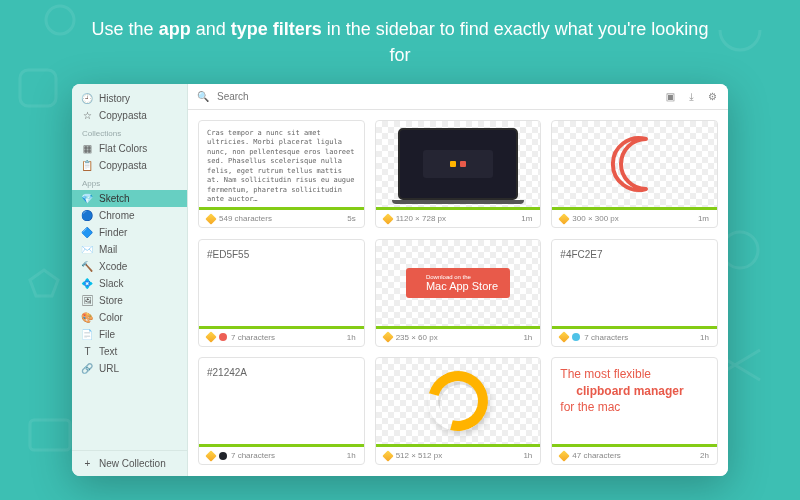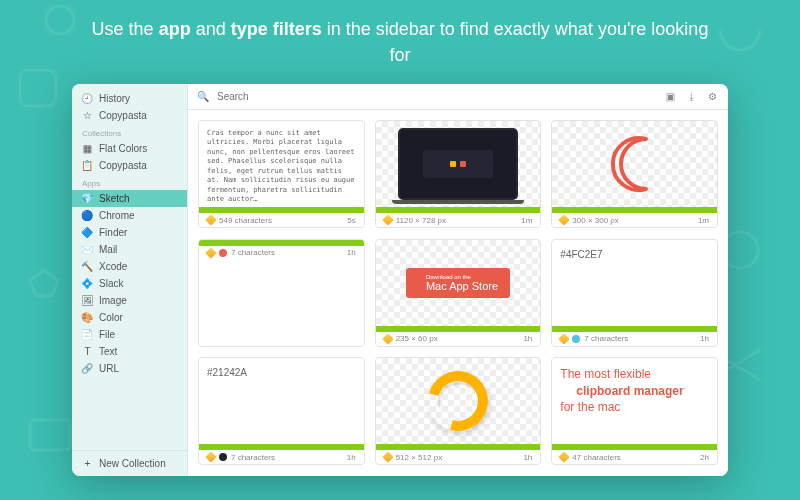--- a/index.html
+++ b/index.html
@@ -83,21 +83,21 @@
   .card-body.checker {
     background-image:
       linear-gradient(45deg,#eee 25%,transparent 25%),
       linear-gradient(-45deg,#eee 25%,transparent 25%),
       linear-gradient(45deg,transparent 75%,#eee 75%),
       linear-gradient(-45deg,transparent 75%,#eee 75%);
     background-size:12px 12px;
     background-position:0 0,0 6px,6px -6px,-6px 0;
   }
   .card-foot {
-    height:20px; border-top:6px solid #84cc16;
+    height:20px; border-top:3px solid #84cc16;
     display:flex; align-items:center; padding:0 8px;
     font-size:8px; color:#888; gap:4px;
   }
   .card-foot .spacer { flex:1; }
   .diamond {
     width:8px; height:8px; background:linear-gradient(135deg,#ffd54a,#f5a623);
     transform:rotate(45deg); border-radius:1px;
   }
   .dot { width:8px; height:8px; border-radius:50%; }
   .appstore {
@@ -190,21 +190,21 @@
       <span class="icon">🔨</span>
       <span>Xcode</span>
     </div>
     <div class="sb-item">
       <span class="icon">💠</span>
       <span>Slack</span>
     </div>
 
     <div class="sb-item">
       <span class="icon">🖼</span>
-      <span>Image</span>
+      <span>Store</span>
     </div>
     <div class="sb-item">
       <span class="icon">🎨</span>
       <span>Color</span>
     </div>
     <div class="sb-item">
       <span class="icon">📄</span>
       <span>File</span>
     </div>
     <div class="sb-item">
@@ -271,20 +271,21 @@
         </div>
         <div class="card-foot">
           <span class="diamond"></span>
           <span>300 × 300 px</span>
           <span class="spacer"></span>
           <span>1m</span>
         </div>
       </div>
 
       <div class="card">
+        <div class="card-body plain">#ED5F55</div>
         <div class="card-foot">
           <span class="diamond"></span>
           <span class="dot" style="background:#ED5F55"></span>
           <span>7 characters</span>
           <span class="spacer"></span>
           <span>1h</span>
         </div>
       </div>
 
       <div class="card">

